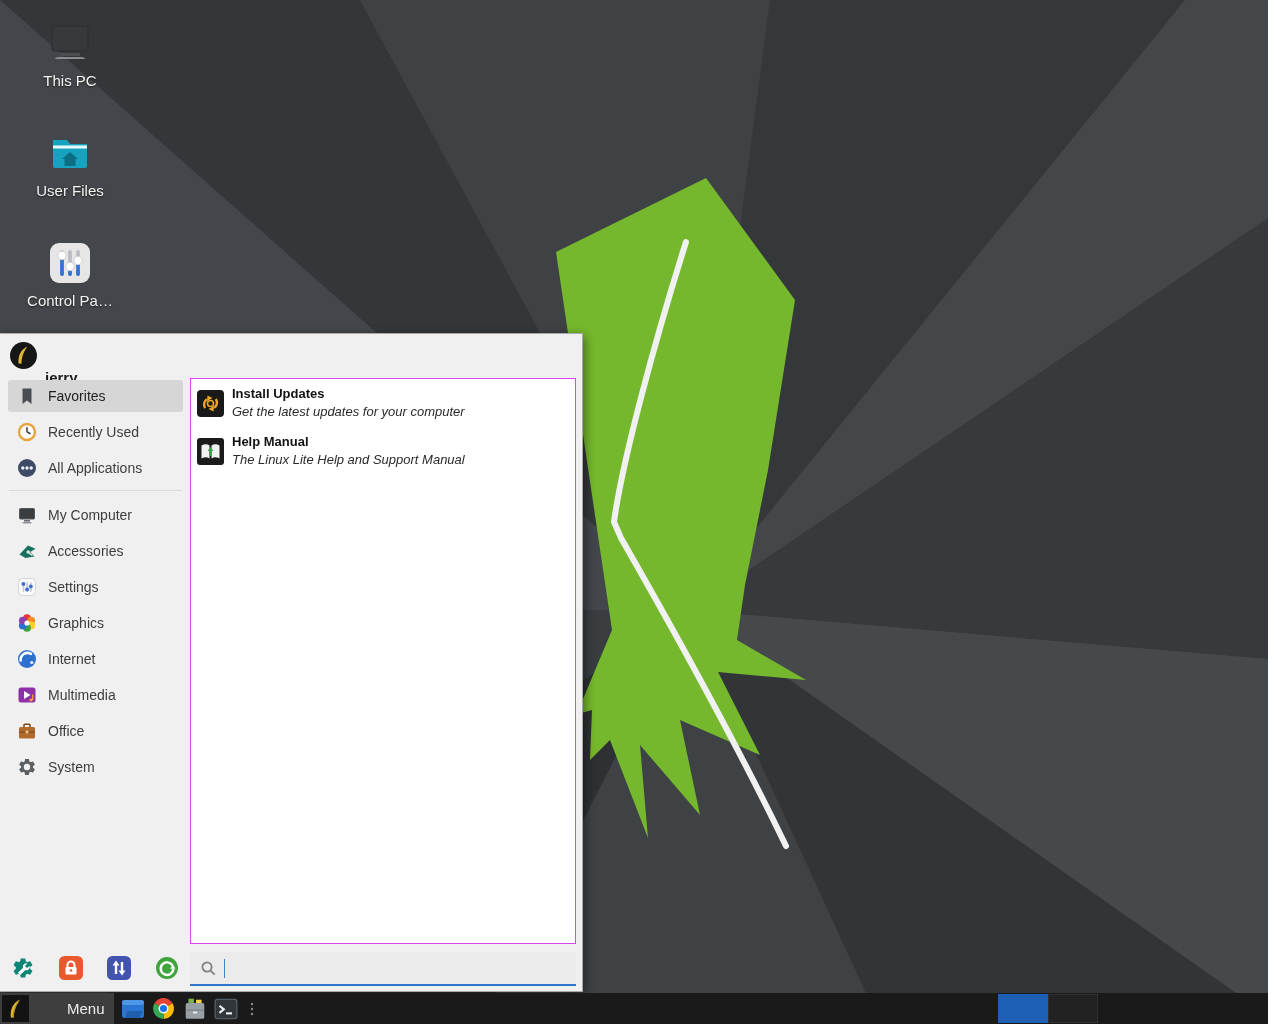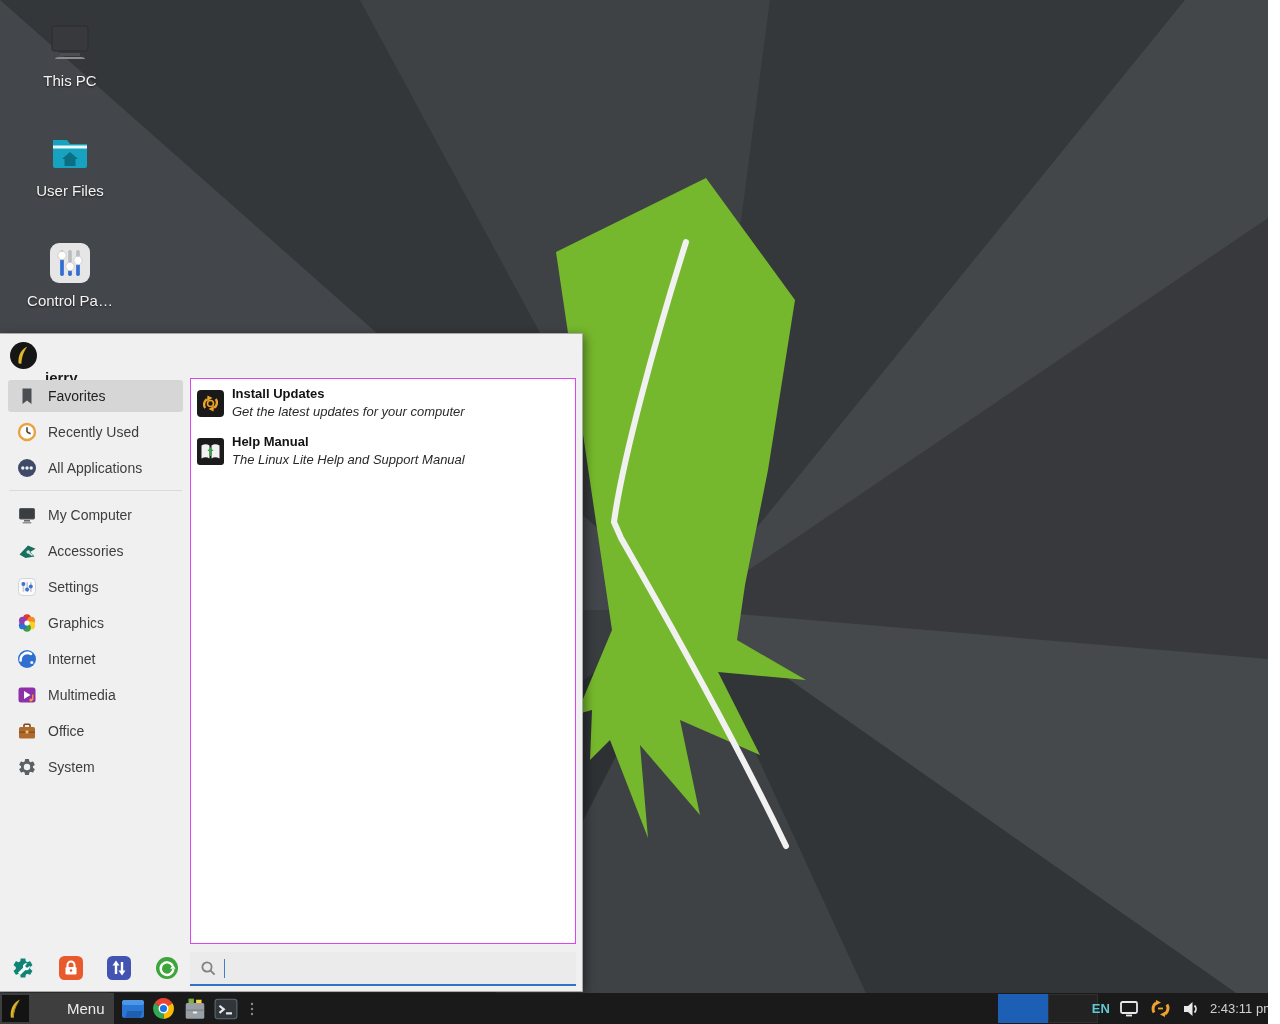--- a/index.html
+++ b/index.html
@@ -361,38 +361,14 @@
       <circle cx="5" cy="7" r="1.2" fill="#8a8a8a"></circle>
       <circle cx="5" cy="12" r="1.2" fill="#8a8a8a"></circle>
       <circle cx="5" cy="17" r="1.2" fill="#8a8a8a"></circle>
     </svg>
 
     <div id="workspace-switcher">
       <div class="ws active"></div>
       <div class="ws inactive"></div>
     </div>
 
-    <div id="tray">
-      <span id="kb-layout">EN</span>
-
-      <svg width="21" height="19" viewBox="0 0 21 19">
-        <rect x="2" y="3" width="16" height="11" rx="1.5" fill="none" stroke="#e8e8e8" stroke-width="1.8"></rect>
-        <line x1="7" y1="16.5" x2="13" y2="16.5" stroke="#e8e8e8" stroke-width="1.8"></line>
-      </svg>
-
-      <svg width="23" height="23" viewBox="0 0 23 23">
-        <path d="M5 15.5a7.2 7.2 0 0 1 2-9.5" fill="none" stroke="#f0a12f" stroke-width="3"></path>
-        <path d="M18 7.5a7.2 7.2 0 0 1-2 9.5" fill="none" stroke="#f0a12f" stroke-width="3"></path>
-        <polygon points="7,3 12,5.5 6.5,8.5" fill="#f0a12f"></polygon>
-        <polygon points="16,20 11,17.5 16.5,14.5" fill="#f0a12f"></polygon>
-        <circle cx="11.5" cy="11.5" r="4.6" fill="#1a1a1a"></circle>
-        <rect x="9" y="10.6" width="5" height="1.8" fill="#f0a12f"></rect>
-      </svg>
-
-      <svg width="20" height="20" viewBox="0 0 20 20">
-        <polygon points="3,7 7,7 11.5,3 11.5,17 7,13 3,13" fill="#e8e8e8"></polygon>
-        <path d="M13.5 6.5a5 5 0 0 1 0 7" fill="none" stroke="#e8e8e8" stroke-width="1.8"></path>
-      </svg>
-
-      <span id="clock">2:43:11 pm</span>
-    </div>
   </div>
 </div>
 
 </body></html>

